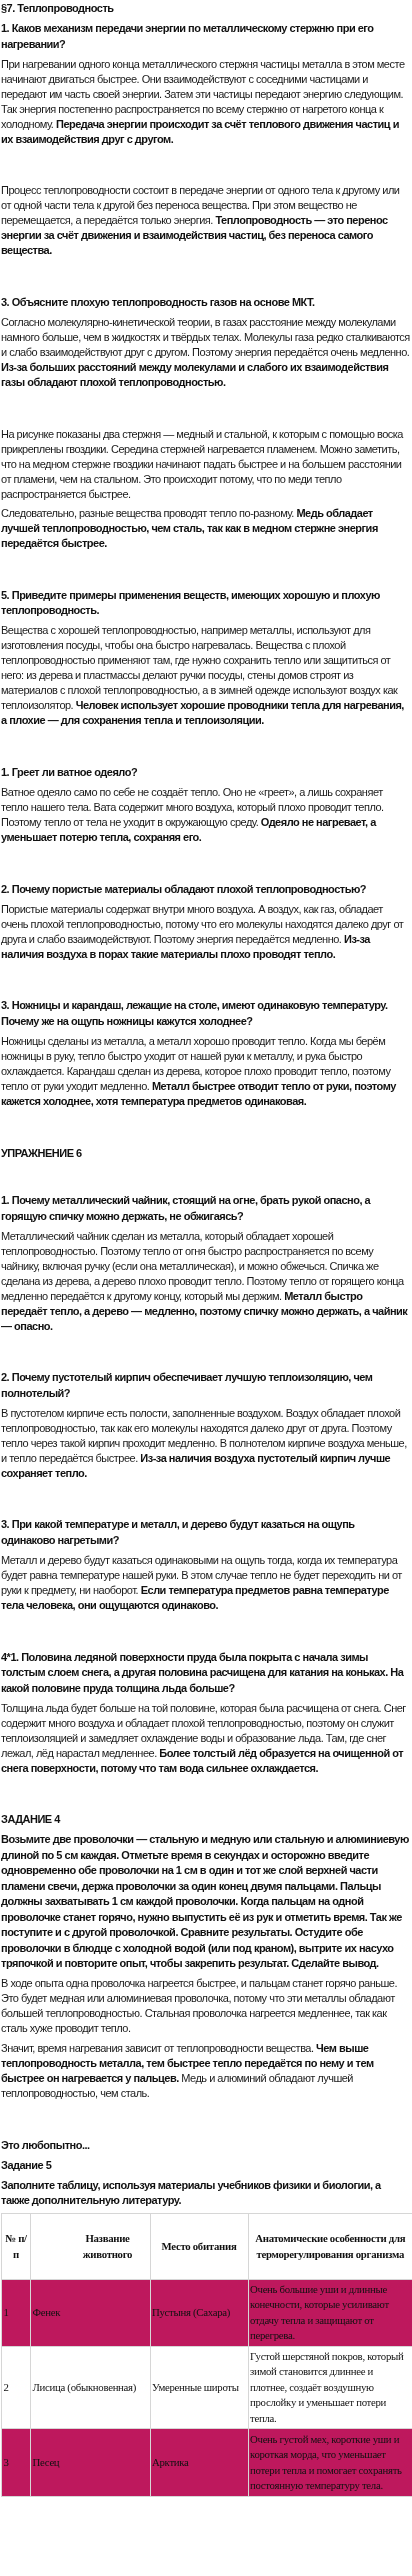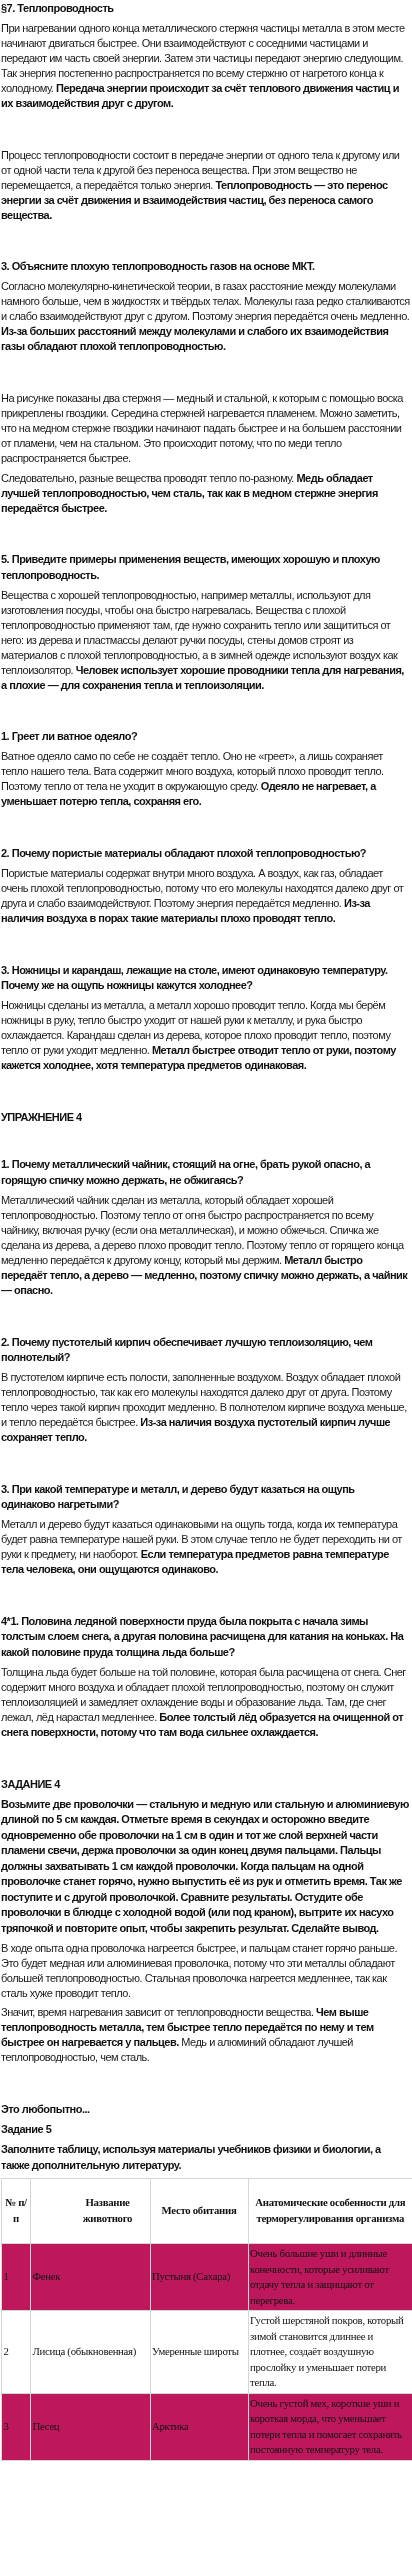--- a/index.html
+++ b/index.html
@@ -45,20 +45,21 @@
     .c3 { width: 94px; }
   </style>
 </head>
 <body>
 
 <div class="page">
 
   <h1 class="title">§7. Теплопроводность</h1>
 
   <section>
+    <h2 class="q">1. Каков механизм передачи энергии по металлическому стержню при его нагревании?</h2>
     <p><span>При нагревании одного конца металлического стержня частицы металла в этом месте начинают двигаться быстрее. Они взаимодействуют с соседними частицами и передают им часть своей энергии. Затем эти частицы передают энергию следующим. Так энергия постепенно распространяется по всему стержню от нагретого конца к холодному. </span><b>Передача энергии происходит за счёт теплового движения частиц и их взаимодействия друг с другом.</b></p>
   </section>
   <div class="gap"></div>
 
   <section>
     <p><span>Процесс теплопроводности состоит в передаче энергии от одного тела к другому или от одной части тела к другой без переноса вещества. При этом вещество не перемещается, а передаётся только энергия. </span><b>Теплопроводность — это перенос энергии за счёт движения и взаимодействия частиц, без переноса самого вещества.</b></p>
   </section>
   <div class="gap"></div>
 
   <section>
@@ -90,21 +91,21 @@
     <p><span>Пористые материалы содержат внутри много воздуха. А воздух, как газ, обладает очень плохой теплопроводностью, потому что его молекулы находятся далеко друг от друга и слабо взаимодействуют. Поэтому энергия передаётся медленно. </span><b>Из-за наличия воздуха в порах такие материалы плохо проводят тепло.</b></p>
   </section>
   <div class="gap"></div>
 
   <section>
     <h2 class="q">3. Ножницы и карандаш, лежащие на столе, имеют одинаковую температуру. Почему же на ощупь ножницы кажутся холоднее?</h2>
     <p><span>Ножницы сделаны из металла, а металл хорошо проводит тепло. Когда мы берём ножницы в руку, тепло быстро уходит от нашей руки к металлу, и рука быстро охлаждается. Карандаш сделан из дерева, которое плохо проводит тепло, поэтому тепло от руки уходит медленно. </span><b>Металл быстрее отводит тепло от руки, поэтому кажется холоднее, хотя температура предметов одинаковая.</b></p>
   </section>
   <div class="gap"></div>
 
-  <h2>УПРАЖНЕНИЕ 4</h2>
+  <h2>УПРАЖНЕНИЕ 6</h2>
   <div class="gap"></div>
 
   <section>
     <h2 class="q">1. Почему металлический чайник, стоящий на огне, брать рукой опасно, а горящую спичку можно держать, не обжигаясь?</h2>
     <p><span>Металлический чайник сделан из металла, который обладает хорошей теплопроводностью. Поэтому тепло от огня быстро распространяется по всему чайнику, включая ручку (если она металлическая), и можно обжечься. Спичка же сделана из дерева, а дерево плохо проводит тепло. Поэтому тепло от горящего конца медленно передаётся к другому концу, который мы держим. </span><b>Металл быстро передаёт тепло, а дерево — медленно, поэтому спичку можно держать, а чайник — опасно.</b></p>
   </section>
   <div class="gap"></div>
 
   <section>
     <h2 class="q">2. Почему пустотелый кирпич обеспечивает лучшую теплоизоляцию, чем полнотелый?</h2>

